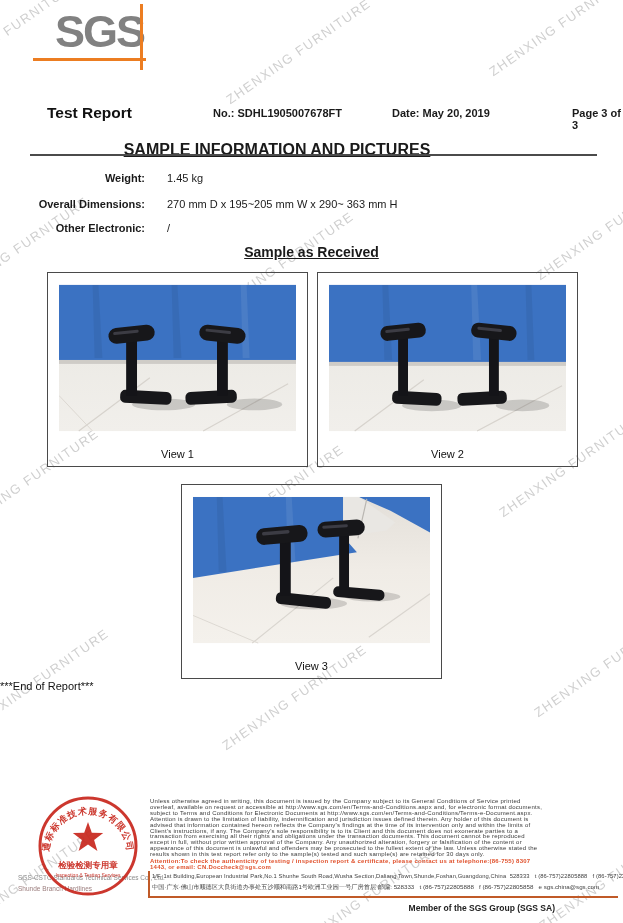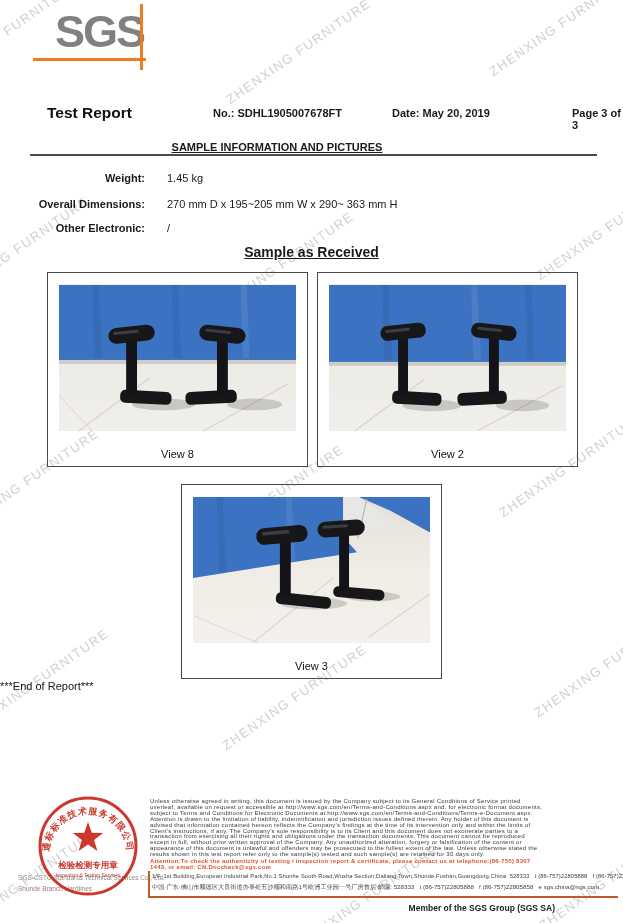--- a/index.html
+++ b/index.html
@@ -18,21 +18,21 @@
   .logo-text{position:absolute;left:22px;top:2px;font-size:45px;font-weight:bold;color:#818181;letter-spacing:-2px;}
   .logo-hline{position:absolute;left:0;top:54px;width:113px;height:2.5px;background:#ec7d21;}
   .logo-vline{position:absolute;left:107px;top:0;width:2.5px;height:66px;background:#ec7d21;}
   .titlerow{position:absolute;top:104px;left:0;width:623px;height:20px;}
   .t-title{position:absolute;left:47px;top:0;font-size:15.5px;font-weight:bold;color:#111;}
   .t-no{position:absolute;left:213px;top:3px;font-size:11px;font-weight:bold;}
   .t-date{position:absolute;left:375px;top:3px;font-size:11px;font-weight:bold;margin-left:17px;}
   .t-page{position:absolute;left:530px;top:3px;font-size:11px;font-weight:bold;margin-left:42px;}
   
   .sec-title{position:absolute;top:141px;left:0;width:554px;text-align:center;
-    font-size:11px;font-weight:bold;text-decoration:underline;}
+    font-size:16px;font-weight:bold;text-decoration:underline;}
   .sec-rule{position:absolute;top:154px;left:30px;width:567px;height:2px;background:#4b4b4b;}
   
   .info-row{position:absolute;left:0;width:507px;height:14px;}
   .info-label{position:absolute;left:0;width:145px;text-align:right;font-size:11px;font-weight:bold;}
   .info-value{position:absolute;left:167px;font-size:11px;white-space:pre;}
   .sample-title{position:absolute;top:244px;left:0;width:623px;text-align:center;
     font-size:14px;font-weight:bold;text-decoration:underline;}
   
   .pbox{position:absolute;width:259px;height:193px;border:1.5px solid #4a4a4a;background:transparent;}
   .pbox svg{position:absolute;left:11px;top:11px;}
@@ -136,21 +136,21 @@
             <rect x="55" y="46" width="26" height="3" rx="1.5" fill="#3c3c44" transform="rotate(-6 73 50)"></rect>
           </g>
           <g fill="#17171a">
             <rect x="128" y="106" width="52" height="13" rx="5" transform="rotate(-3 180 112)"></rect>
             <rect x="160" y="54" width="11" height="58" fill="#141418"></rect>
             <rect x="142" y="42" width="47" height="16" rx="8" transform="rotate(6 166 50)"></rect>
             <rect x="148" y="46" width="26" height="3" rx="1.5" fill="#3c3c44" transform="rotate(6 166 50)"></rect>
           </g>
         </g>
       </svg>
-      <div class="plabel">View 8</div>
+      <div class="plabel">View 1</div>
     </div>
 
     <div class="pbox" style="left:317px;top:272px">
       <svg width="237" height="148" viewBox="0 0 240 148">
         <rect x="0" y="0" width="240" height="148" fill="url(#floorg1)"></rect>
         <rect x="0" y="0" width="240" height="78" fill="#3b72c2"></rect>
         <path d="M60,0 L64,76 L56,76 L54,0 Z" fill="#000" opacity="0.06"></path>
         <path d="M150,0 L154,76 L146,76 L144,0 Z" fill="#fff" opacity="0.08"></path>
         <path d="M205,0 L208,76 L201,76 L199,0 Z" fill="#000" opacity="0.06"></path>
         <rect x="0" y="78" width="240" height="4" fill="#cfccc7"></rect>

